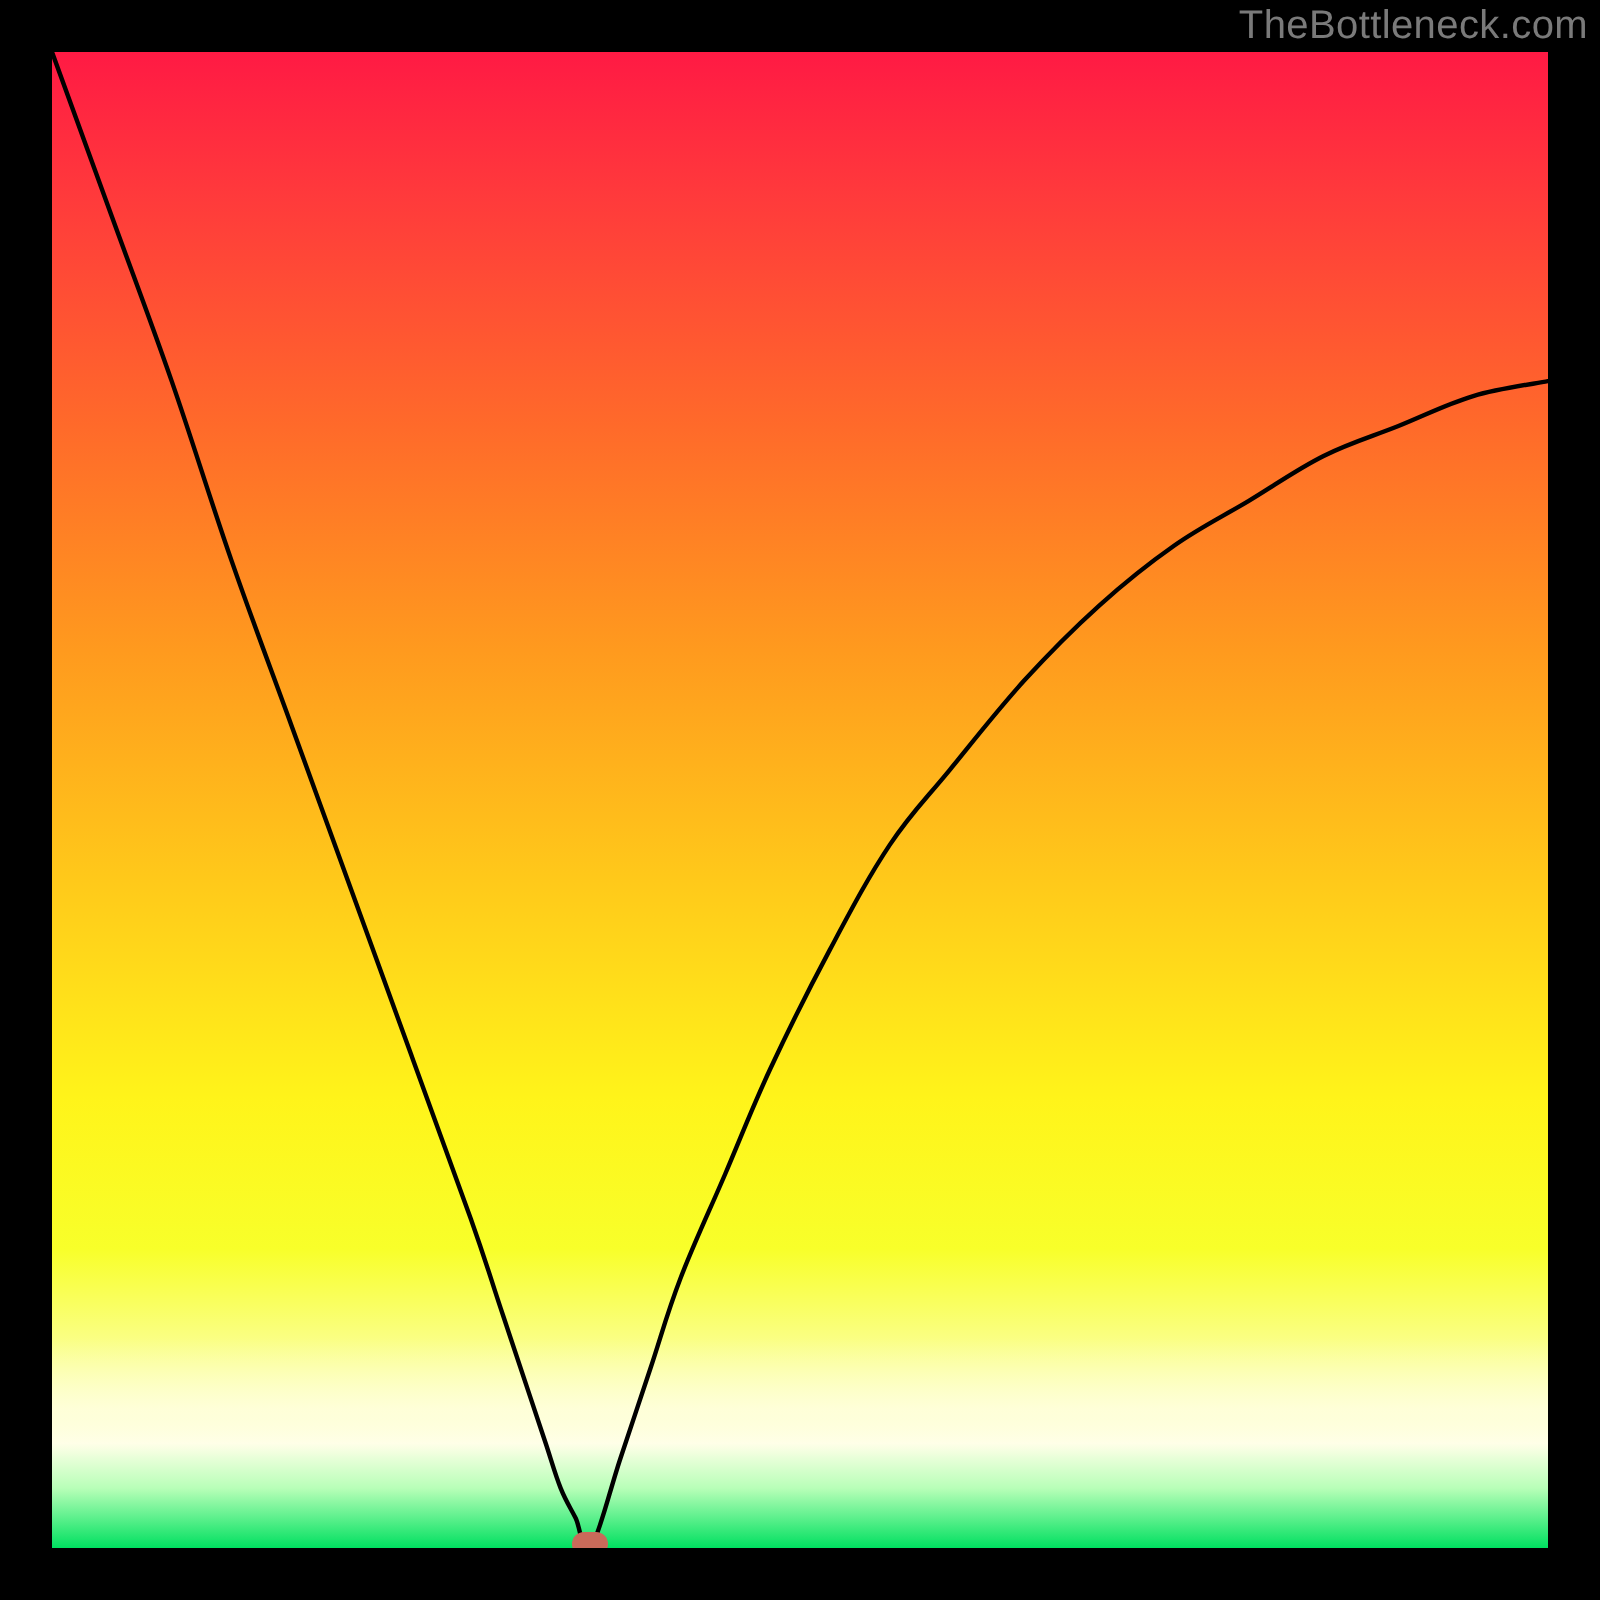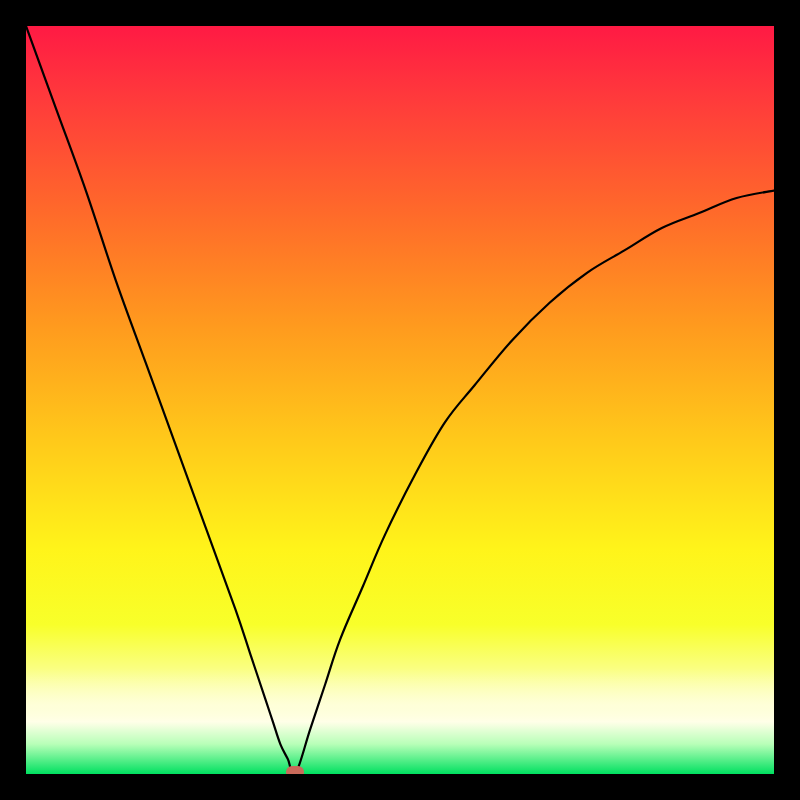--- a/index.html
+++ b/index.html
@@ -85,13 +85,14 @@
     <div class="gradient"></div>
     <div class="band-light"></div>
 
     <svg class="curve" viewBox="0 0 748 748" preserveAspectRatio="none">
       <path id="curve-path" fill="none" stroke="#000000" stroke-width="2.2" stroke-linejoin="round" stroke-linecap="round" d="M 0.00 0.00 C 5.39 14.81, 19.15 52.66, 29.92 82.28 C 40.69 111.90, 49.07 133.59, 59.84 164.56 C 70.61 195.53, 78.99 223.35, 89.76 254.32 C 100.53 285.29, 108.91 306.98, 119.68 336.60 C 130.45 366.22, 138.83 389.26, 149.60 418.88 C 160.37 448.50, 168.75 471.54, 179.52 501.16 C 190.29 530.78, 201.36 560.55, 209.44 583.44 C 217.52 606.33, 219.01 612.16, 224.40 628.32 C 229.79 644.48, 235.32 661.08, 239.36 673.20 C 243.40 685.32, 244.15 687.56, 246.84 695.64 C 249.53 703.72, 251.63 711.35, 254.32 718.08 C 257.01 724.81, 259.11 727.65, 261.80 733.04 C 264.49 738.43, 265.24 753.39, 269.28 748.00 C 273.32 742.61, 278.85 719.28, 284.24 703.12 C 289.63 686.96, 293.81 674.40, 299.20 658.24 C 304.59 642.08, 307.43 630.86, 314.16 613.36 C 320.89 595.86, 328.52 579.85, 336.60 561.00 C 344.68 542.15, 349.62 528.84, 359.04 508.64 C 368.46 488.44, 378.19 469.00, 388.96 448.80 C 399.73 428.60, 408.11 412.60, 418.88 396.44 C 429.65 380.28, 436.68 373.85, 448.80 359.04 C 460.92 344.23, 472.74 328.97, 486.20 314.16 C 499.66 299.35, 510.14 288.88, 523.60 276.76 C 537.06 264.64, 547.54 256.26, 561.00 246.84 C 574.46 237.42, 584.94 232.48, 598.40 224.40 C 611.86 216.32, 622.34 208.69, 635.80 201.96 C 649.26 195.23, 659.74 192.39, 673.20 187.00 C 686.66 181.61, 697.14 176.08, 710.60 172.04 C 724.06 168.00, 741.27 165.91, 748.00 164.56"></path>
     </svg>
 
     <div class="marker" id="min-marker" style="left: 260.28px; top: 740px; background: rgb(201, 106, 90);"></div>
   </div>
 
+  <div class="attribution">TheBottleneck.com</div>
 </div>
 
 </body></html>

